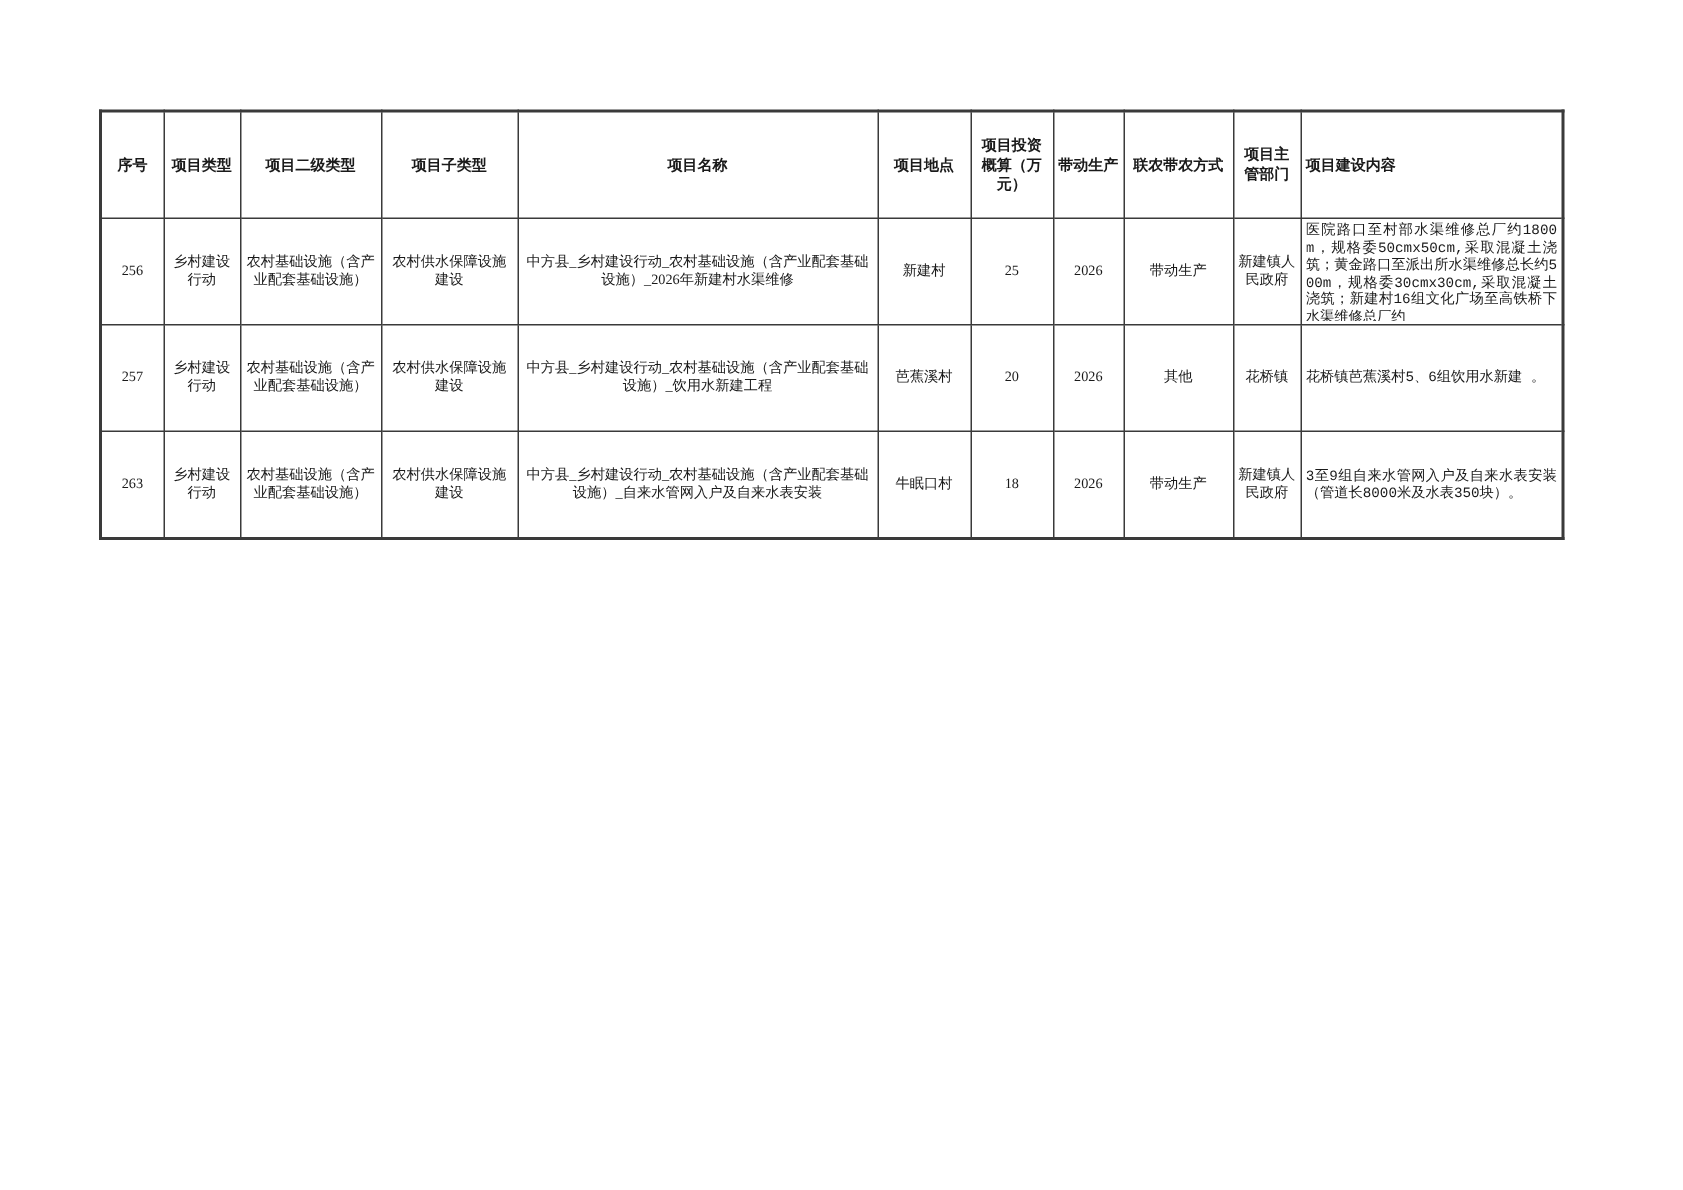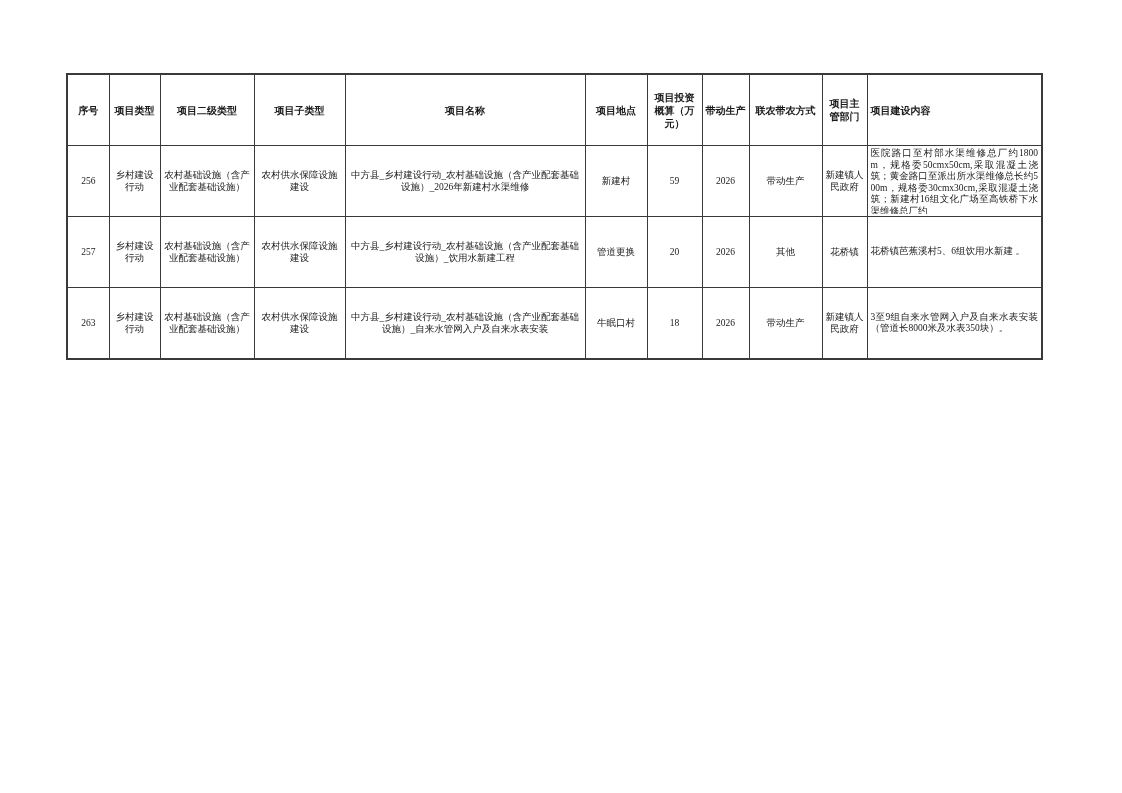--- a/index.html
+++ b/index.html
@@ -34,20 +34,21 @@
     height:68px;
   }
   .grid tbody td { height:68px; }
   .grid th.al, .grid td.al { text-align:left; }
   .clip {
     max-height:66px;
     overflow:hidden;
     text-align:justify;
     text-justify:inter-character;
     line-height:11.5px;
+    font-family:Liberation Mono, monospace;
   }
 </style>
 </head>
 <body>
 
 <div class="sheet">
   <table class="grid">
     <colgroup>
       <col style="width:42px">
         <col style="width:51px">
@@ -77,35 +78,35 @@
       </tr>
     </thead>
     <tbody>
       <tr>
         <td>256</td>
         <td>乡村建设行动</td>
         <td>农村基础设施（含产业配套基础设施）</td>
         <td>农村供水保障设施建设</td>
         <td>中方县_乡村建设行动_农村基础设施（含产业配套基础设施）_2026年新建村水渠维修</td>
         <td>新建村</td>
-        <td>59</td>
+        <td>25</td>
         <td>2026</td>
         <td>带动生产</td>
         <td>新建镇人民政府</td>
         <td class="al">
             <div class="clip">医院路口至村部水渠维修总厂约1800m，规格委50cmx50cm,采取混凝土浇筑；黄金路口至派出所水渠维修总长约500m，规格委30cmx30cm,采取混凝土浇筑；新建村16组文化广场至高铁桥下水渠维修总厂约</div>
           </td>
       </tr>
       <tr>
         <td>257</td>
         <td>乡村建设行动</td>
         <td>农村基础设施（含产业配套基础设施）</td>
         <td>农村供水保障设施建设</td>
         <td>中方县_乡村建设行动_农村基础设施（含产业配套基础设施）_饮用水新建工程</td>
-        <td>管道更换</td>
+        <td>芭蕉溪村</td>
         <td>20</td>
         <td>2026</td>
         <td>其他</td>
         <td>花桥镇</td>
         <td class="al">
             <div class="clip">花桥镇芭蕉溪村5、6组饮用水新建 。</div>
           </td>
       </tr>
       <tr>
         <td>263</td>

